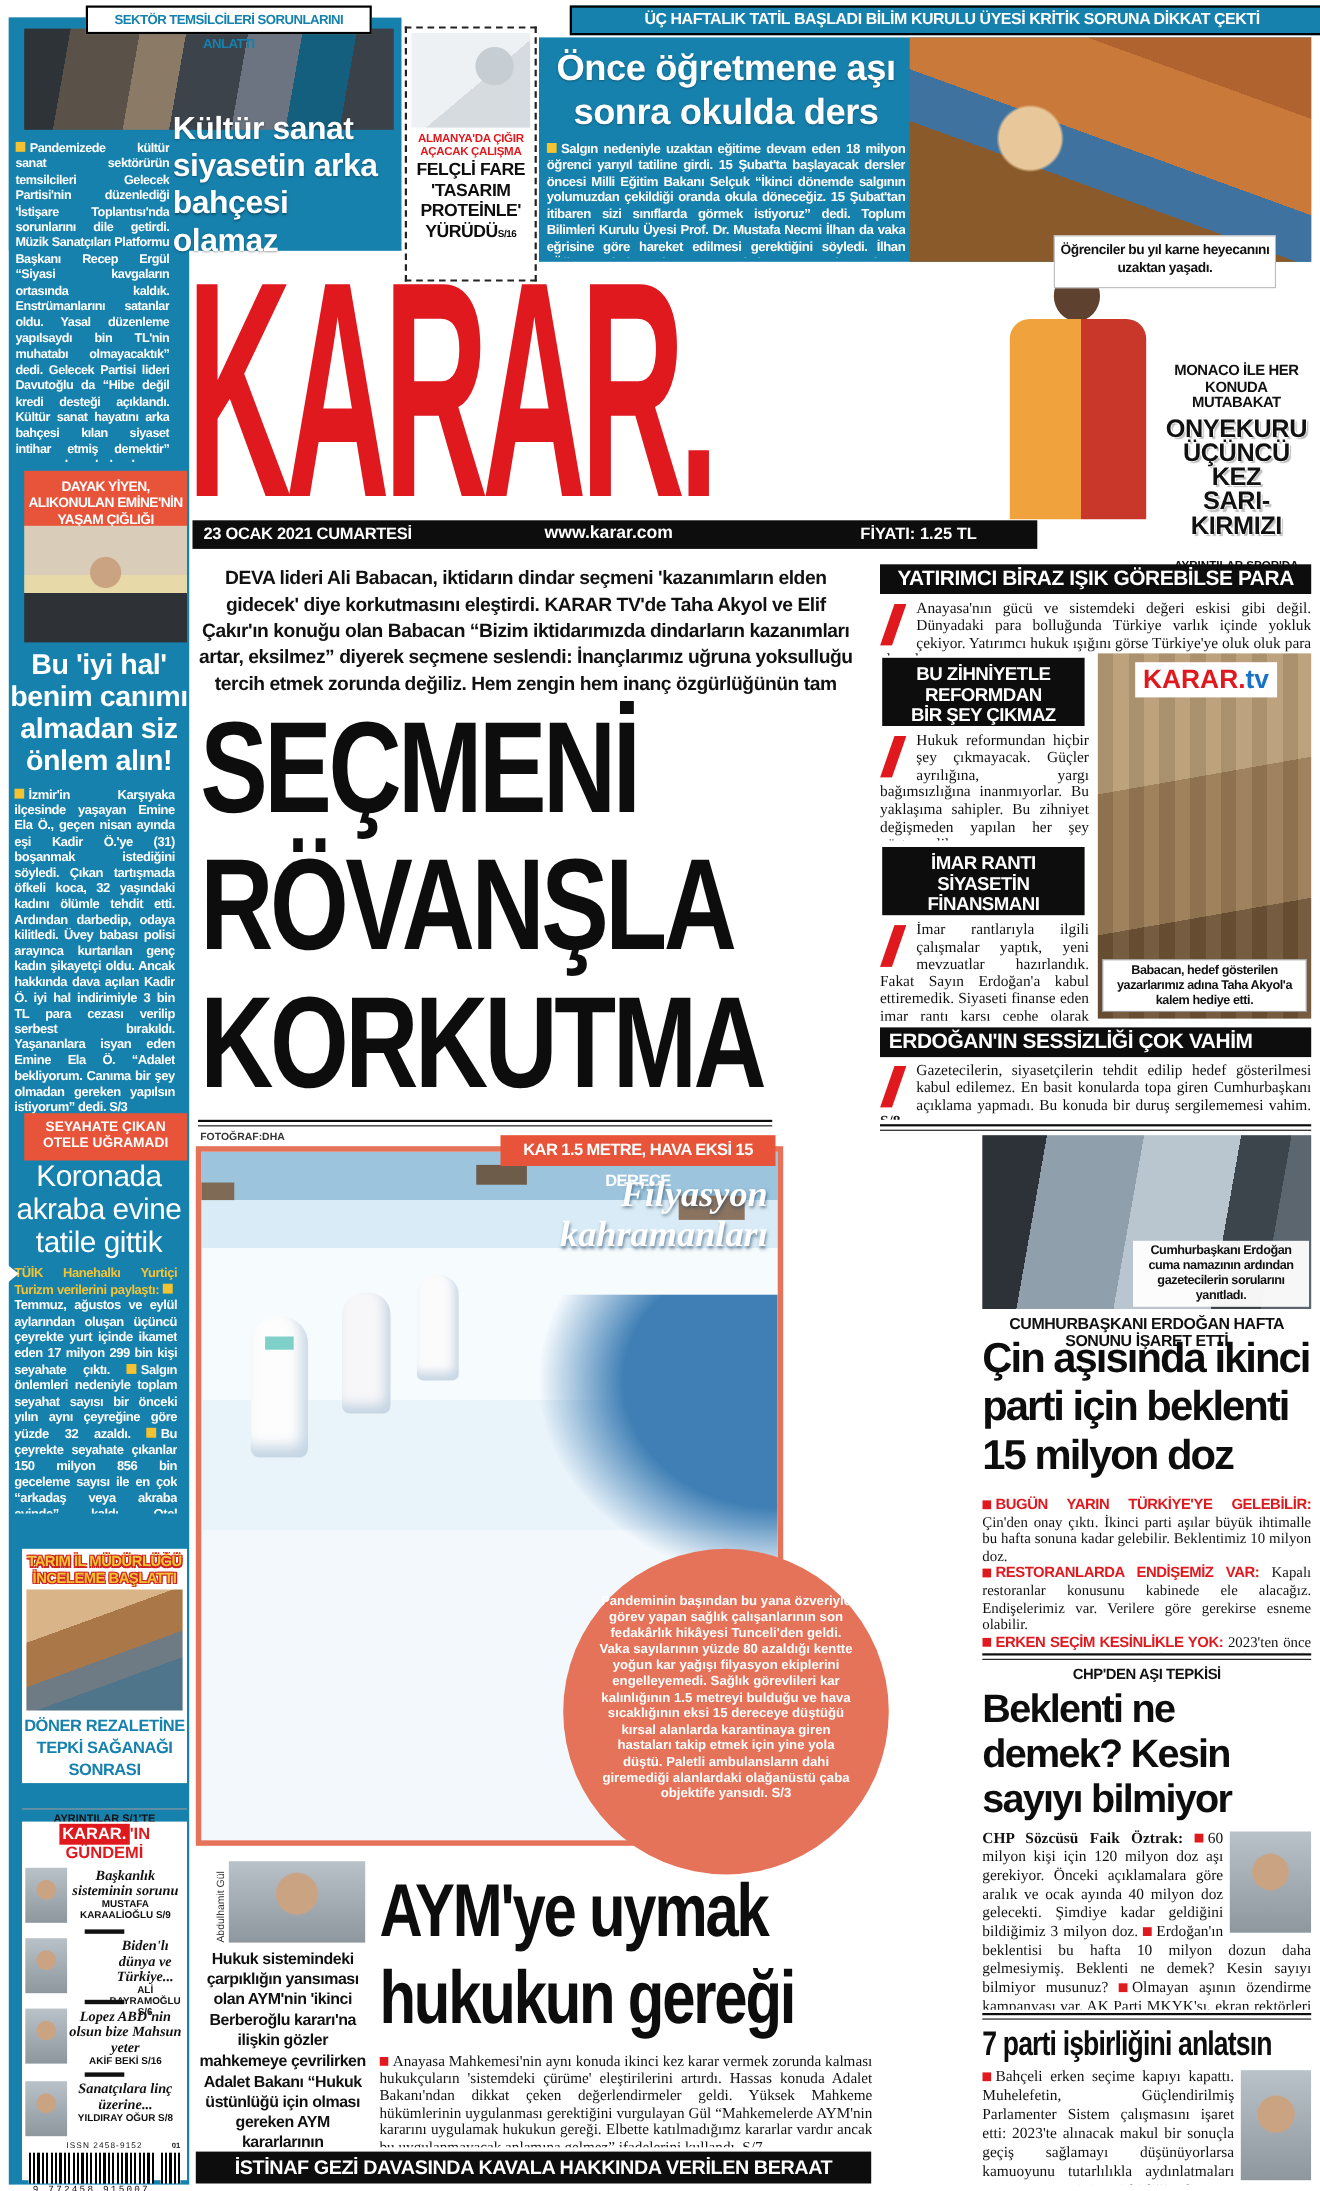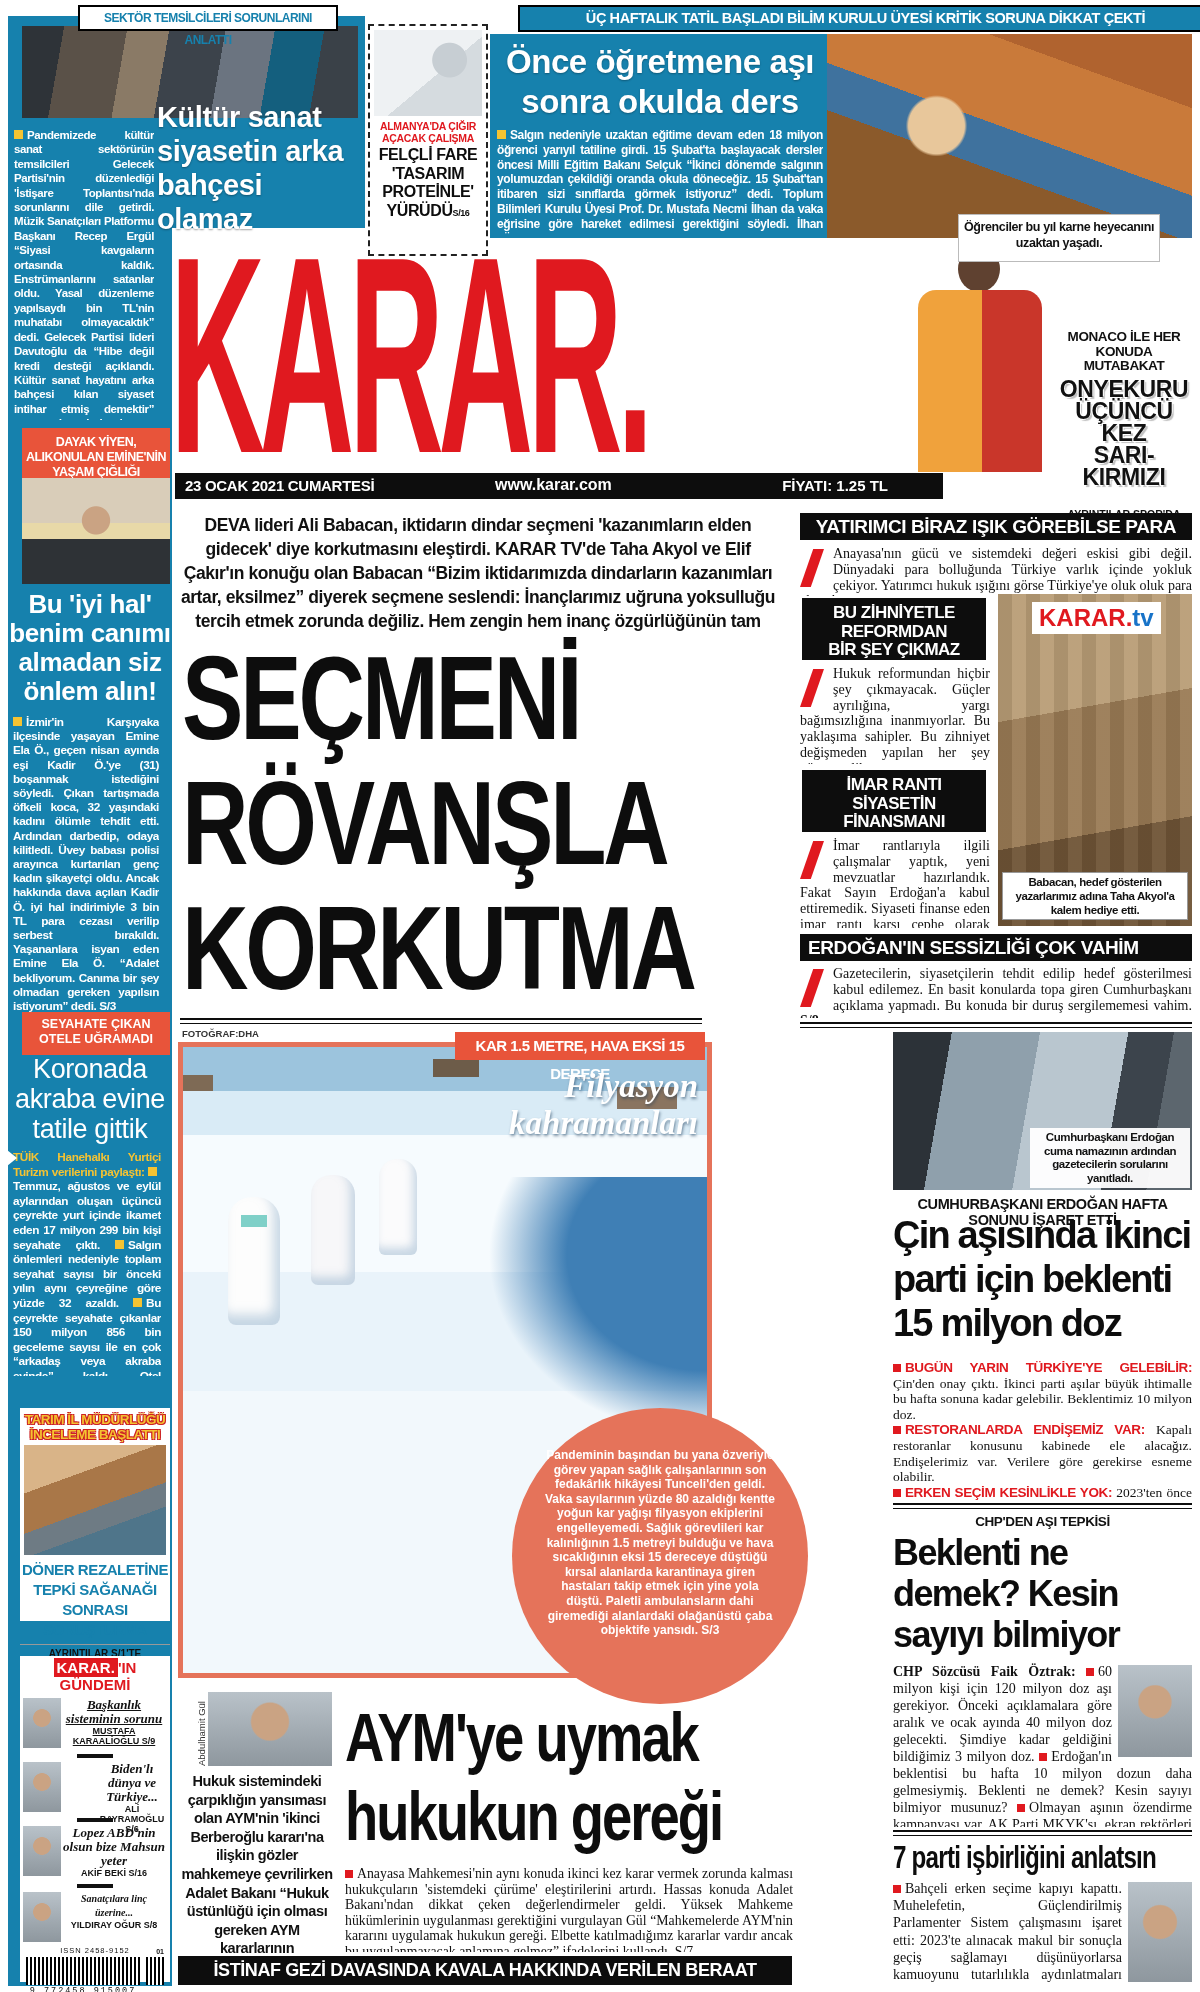--- a/index.html
+++ b/index.html
@@ -67,21 +67,21 @@
     <div class="photo" style="margin:3px 4px 0 4px;height:110px;background:linear-gradient(160deg,#d9b488 0 30%,#a97748 30% 55%,#6e7b84 55% 70%,#4f758a 70%);"></div>
     <div class="ctr cond" style="margin-top:5px;font-size:15px;line-height:20px;font-weight:bold;color:#1681ad;"><span>DÖNER REZALETİNE TEPKİ SAĞANAĞI SONRASI SORUŞTURMA</span></div>
     <div class="ctr" style="margin-top:4px;border-top:1px solid #999;padding-top:3px;font-size:10px;font-weight:bold;"><span>AYRINTILAR S/1'TE</span></div>
   </div>
 
   <div class="abs" style="left:20px;top:1656px;width:150px;height:326px;background:#fff;">
     <div class="ctr" style="padding-top:3px;font-size:15px;font-weight:bold;">
       <span style="background:#e0191f;color:#fff;padding:1px 3px;">KARAR.</span><span style="color:#e0191f;">'IN GÜNDEMİ</span>
     </div>
 
-    <div style="display:flex;margin:5px 3px 0 3px;height:52px;text-decoration:underline;">
+    <div style="display:flex;margin:5px 3px 0 3px;height:52px;">
       <div class="facebg" style="width:38px;height:50px;flex:none;"></div>
       <div class="ctr" style="flex:1;">
         <div class="serif" style="font-size:13px;line-height:14px;font-weight:bold;font-style:italic;">Başkanlık sisteminin sorunu</div>
         <div style="font-size:9px;font-weight:bold;">MUSTAFA KARAALİOĞLU S/9</div>
       </div>
     </div>
     <div class="gd-divider"></div>
 
     <div style="display:flex;margin:0 3px;height:52px;">
       <div class="facebg" style="width:38px;height:50px;flex:none;"></div>
@@ -97,21 +97,21 @@
       <div class="ctr" style="flex:1;">
         <div class="serif" style="font-size:13px;line-height:14px;font-weight:bold;font-style:italic;">Lopez ABD'nin olsun bize Mahsun yeter</div>
         <div style="font-size:9px;font-weight:bold;">AKİF BEKİ S/16</div>
       </div>
     </div>
     <div class="gd-divider"></div>
 
     <div style="display:flex;margin:0 3px;height:52px;">
       <div class="facebg" style="width:38px;height:50px;flex:none;"></div>
       <div class="ctr" style="flex:1;">
-        <div class="serif" style="font-size:10px;line-height:14px;font-weight:bold;font-style:italic;">Sanatçılara linç üzerine...</div>
+        <div class="serif" style="font-size:13px;line-height:14px;font-weight:bold;font-style:italic;">Sanatçılara linç üzerine...</div>
         <div style="font-size:9px;font-weight:bold;">YILDIRAY OĞUR S/8</div>
       </div>
     </div>
 
     <div style="position:relative;margin-top:2px;height:52px;">
       <div class="ctr" style="font-size:7.5px;letter-spacing:1px;">ISSN 2458-9152</div>
       <div style="position:absolute;left:6px;right:30px;top:11px;height:28px;background:repeating-linear-gradient(90deg,#000 0 2px,#fff 2px 4px);"></div>
       <div style="position:absolute;right:6px;top:2px;font-size:7px;font-weight:bold;">01</div>
       <div style="position:absolute;right:6px;top:11px;width:18px;height:28px;background:repeating-linear-gradient(90deg,#000 0 2px,#fff 2px 4px);"></div>
       <div style="position:absolute;left:6px;right:30px;top:40px;text-align:center;font-size:8.5px;letter-spacing:2px;font-family:'Liberation Mono',monospace;">9 772458 915007</div>

